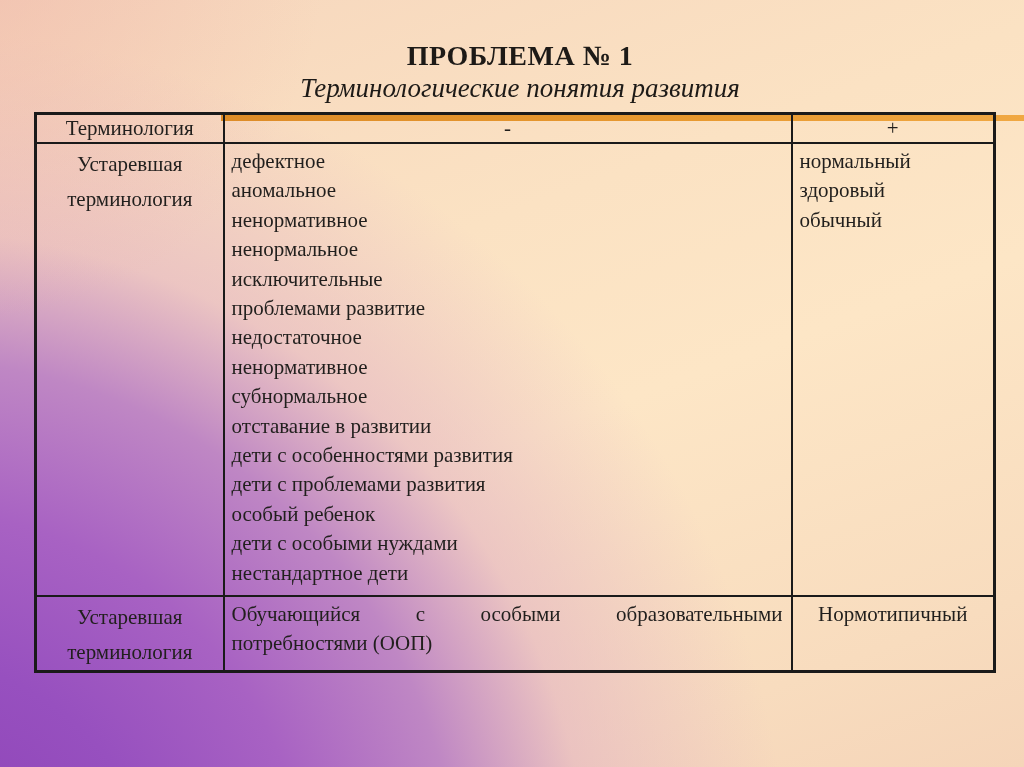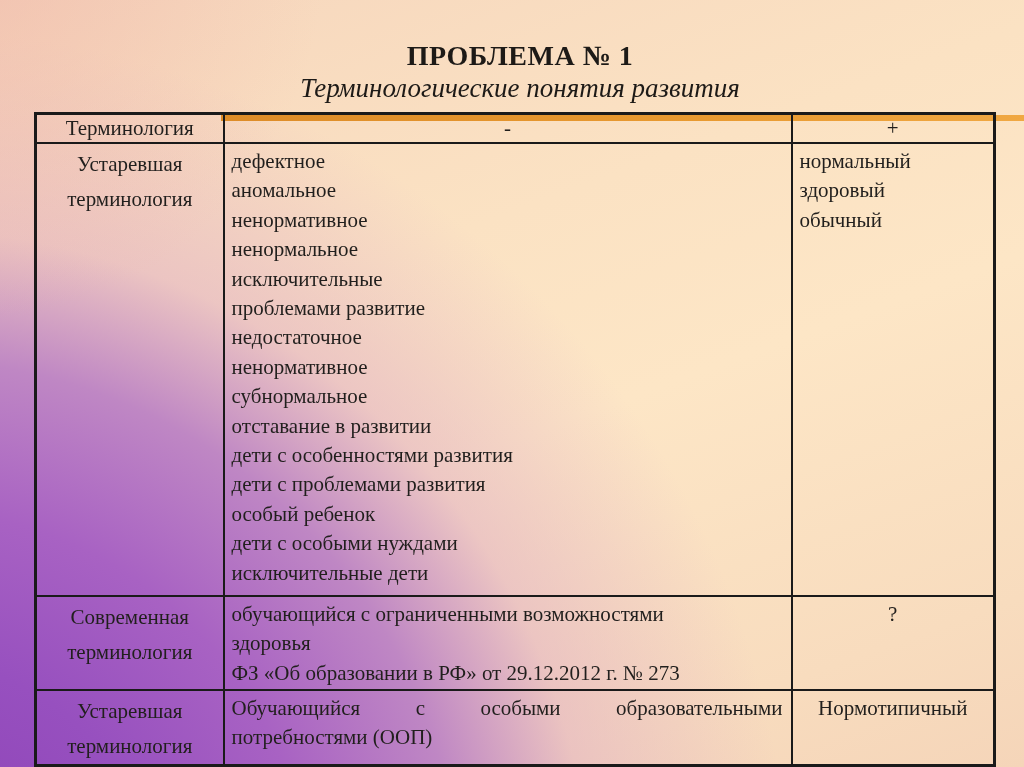--- a/index.html
+++ b/index.html
@@ -132,37 +132,26 @@
             <div class="line">исключительные</div>
             <div class="line">проблемами развитие</div>
             <div class="line">недостаточное</div>
             <div class="line">ненормативное</div>
             <div class="line">субнормальное</div>
             <div class="line">отставание в развитии</div>
             <div class="line">дети с особенностями развития</div>
             <div class="line">дети с проблемами развития</div>
             <div class="line">особый ребенок</div>
             <div class="line">дети с особыми нуждами</div>
-            <div class="line">исключительные дети</div>
+            <div class="line">нестандартное дети</div>
           </td>
       <td class="pos-cell">
             <div class="line">нормальный</div>
             <div class="line">здоровый</div>
             <div class="line">обычный</div>
-          </td>
-    </tr>
-    <tr class="row-1">
-      <td class="label-cell">Современная терминология</td>
-      <td class="neg-cell">
-            <div class="line">обучающийся с ограниченными возможностями</div>
-            <div class="line">здоровья</div>
-            <div class="line">ФЗ «Об образовании в РФ» от 29.12.2012 г. № 273</div>
-          </td>
-      <td class="pos-center">
-            <div class="line">?</div>
           </td>
     </tr>
     <tr class="row-2">
       <td class="label-cell">Устаревшая терминология</td>
       <td class="neg-cell justify-first">
             <div class="line">Обучающийся с особыми образовательными</div>
             <div class="line">потребностями (ООП)</div>
           </td>
       <td class="pos-center">
             <div class="line">Нормотипичный</div>

